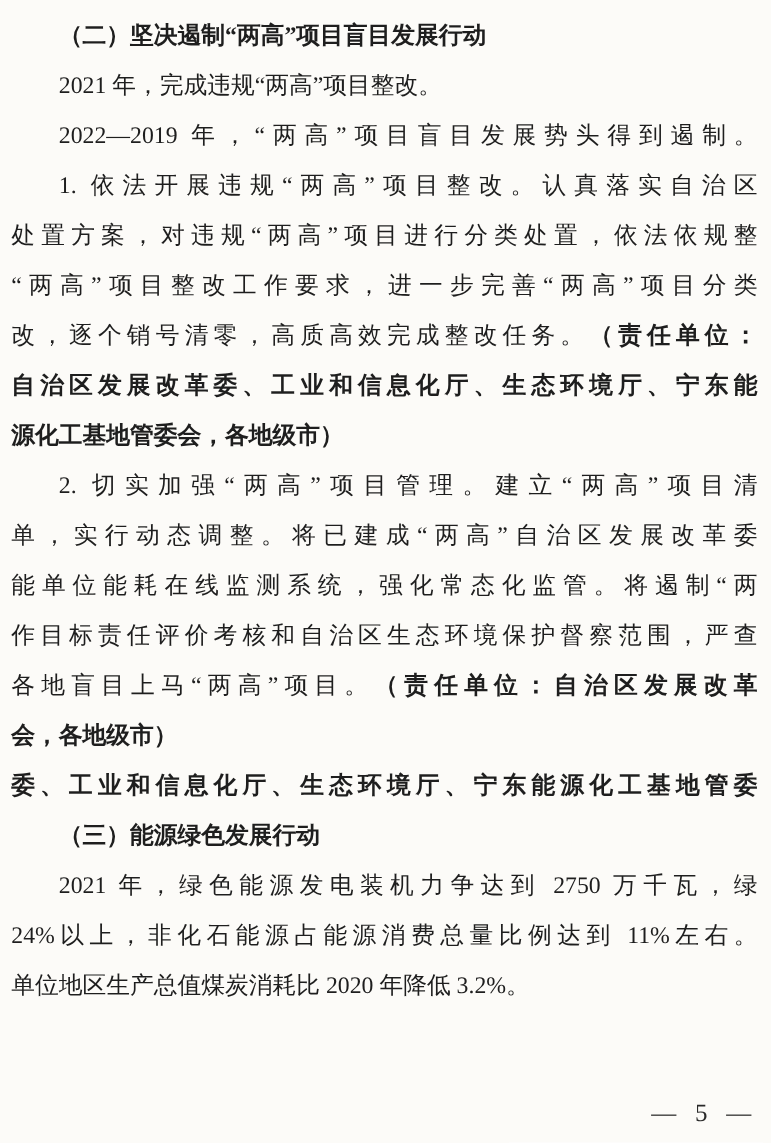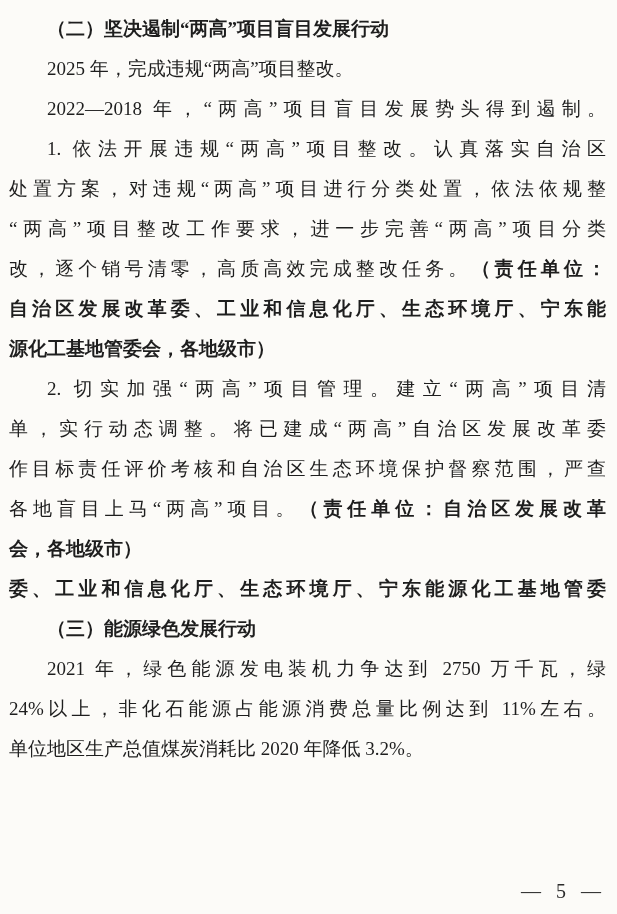--- a/index.html
+++ b/index.html
@@ -41,30 +41,31 @@
     word-spacing: 10px;
     color: #2a2a2a;
   }
 </style>
 </head>
 <body>
 
 <div class="page" style="background: rgb(252, 251, 248); color: rgb(30, 30, 30);">
   <div class="content">
       <div class="line indent"><span class="run-b">（二）坚决遏制“两高”项目盲目发展行动</span></div>
-      <div class="line indent"><span class="run-n">2025 年，完成违规“两高”项目整改。</span></div>
-      <div class="line indent j"><span class="run-n">2022—2018 年，“两高”项目盲目发展势头得到遏制。</span></div>
+      <div class="line indent"><span class="run-n">2021 年，完成违规“两高”项目整改。</span></div>
+      <div class="line indent j"><span class="run-n">2022—2019 年，“两高”项目盲目发展势头得到遏制。</span></div>
       <div class="line indent j"><span class="run-n">1. 依法开展违规“两高”项目整改。认真落实自治区</span></div>
       <div class="line j"><span class="run-n">处置方案，对违规“两高”项目进行分类处置，依法依规整</span></div>
       <div class="line j"><span class="run-n">“两高”项目整改工作要求，进一步完善“两高”项目分类</span></div>
       <div class="line j"><span class="run-n">改，逐个销号清零，高质高效完成整改任务。</span><span class="run-b">（责任单位：</span></div>
       <div class="line j"><span class="run-b">自治区发展改革委、工业和信息化厅、生态环境厅、宁东能</span></div>
       <div class="line"><span class="run-b">源化工基地管委会，各地级市）</span></div>
       <div class="line indent j"><span class="run-n">2. 切实加强“两高”项目管理。建立“两高”项目清</span></div>
       <div class="line j"><span class="run-n">单，实行动态调整。将已建成“两高”自治区发展改革委</span></div>
+      <div class="line j"><span class="run-n">能单位能耗在线监测系统，强化常态化监管。将遏制“两</span></div>
       <div class="line j"><span class="run-n">作目标责任评价考核和自治区生态环境保护督察范围，严查</span></div>
       <div class="line j"><span class="run-n">各地盲目上马“两高”项目。</span><span class="run-b">（责任单位：自治区发展改革</span></div>
       <div class="line"><span class="run-b">会，各地级市）</span></div>
       <div class="line j"><span class="run-b">委、工业和信息化厅、生态环境厅、宁东能源化工基地管委</span></div>
       <div class="line indent"><span class="run-b">（三）能源绿色发展行动</span></div>
       <div class="line indent j"><span class="run-n">2021 年，绿色能源发电装机力争达到 2750 万千瓦，绿</span></div>
       <div class="line j"><span class="run-n">24%以上，非化石能源占能源消费总量比例达到 11%左右。</span></div>
       <div class="line"><span class="run-n">单位地区生产总值煤炭消耗比 2020 年降低 3.2%。</span></div>
     </div>
   <div class="page-number">— 5 —</div>

